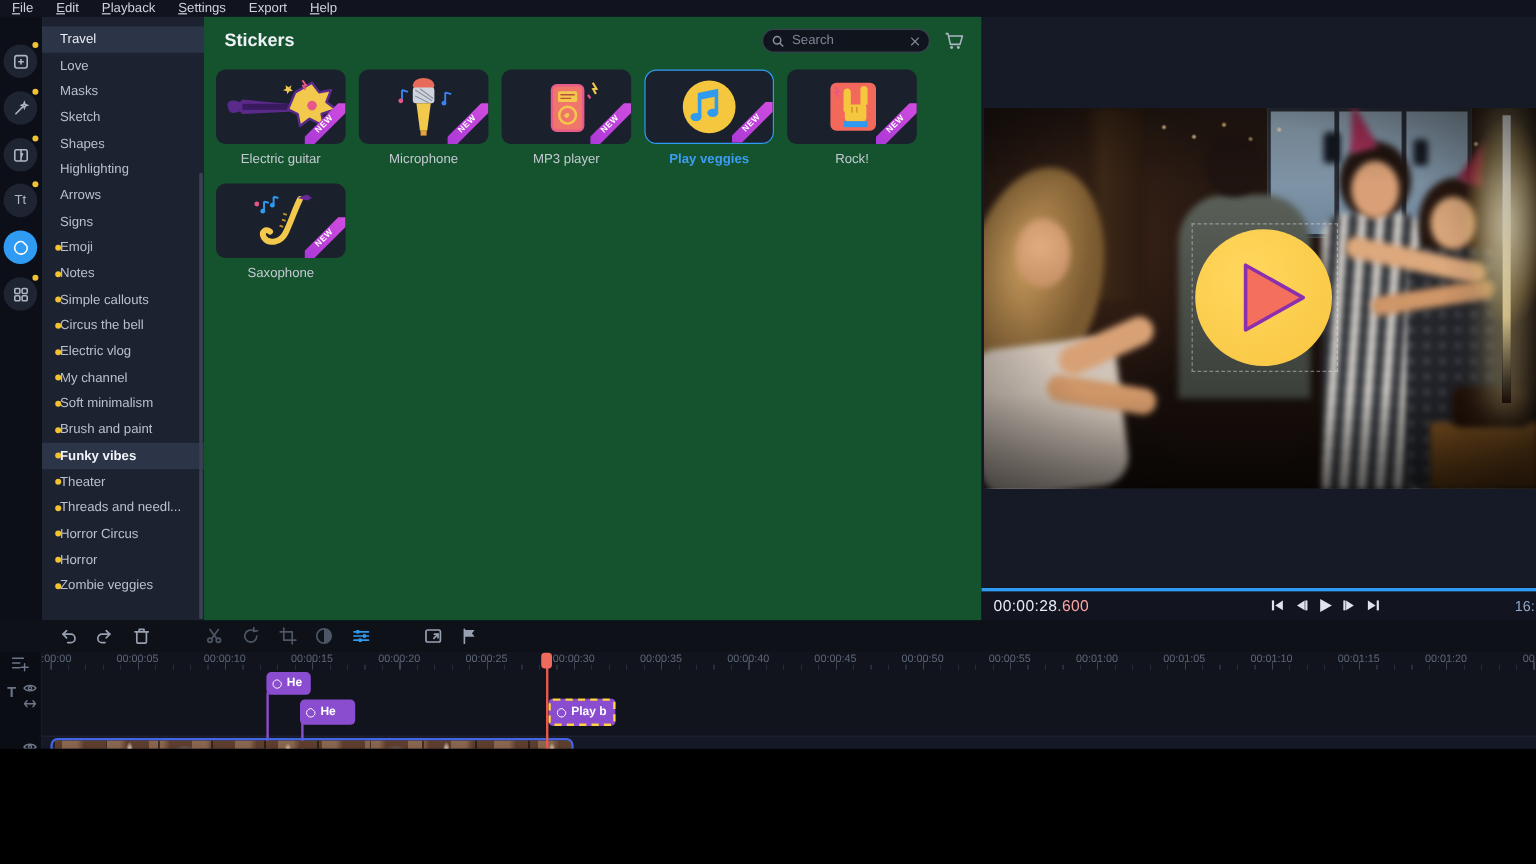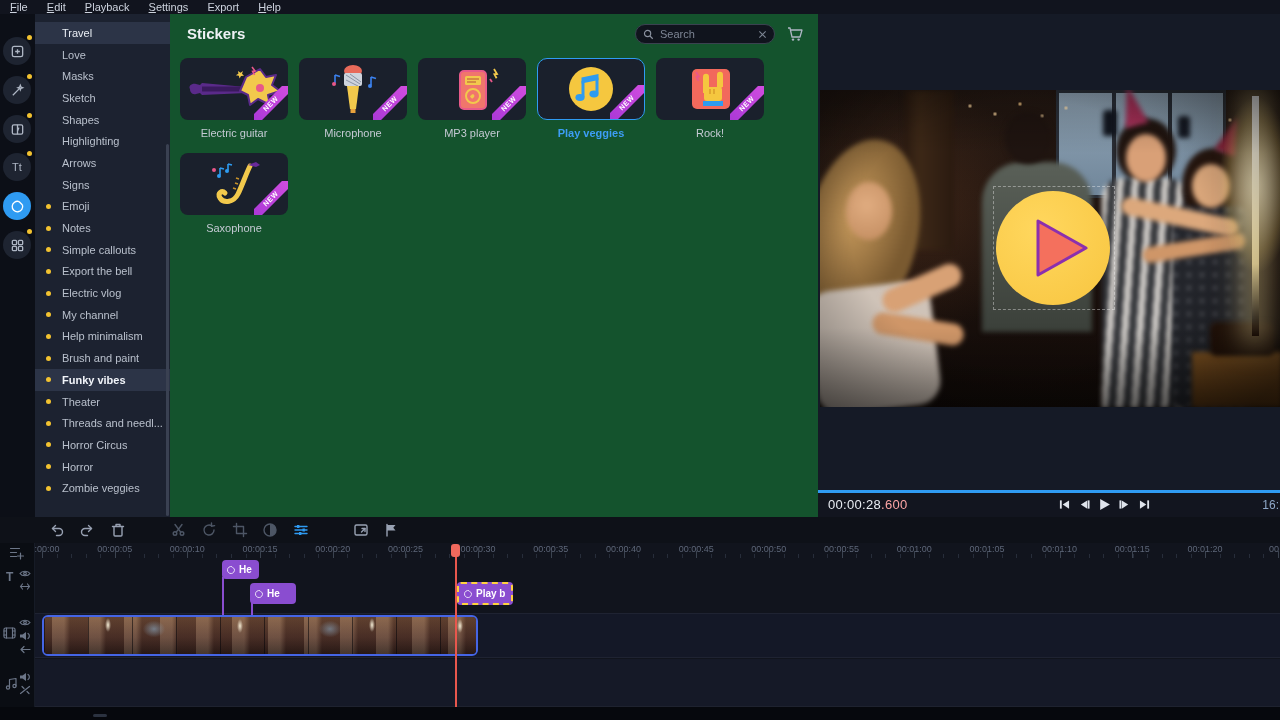--- a/index.html
+++ b/index.html
@@ -1,36 +1,36 @@
 <!DOCTYPE html>
 <html><head>
 <meta charset="utf-8">
 <style>
   *{margin:0;padding:0;box-sizing:border-box}
   html,body{background:#000}
   body{font-family:"Liberation Sans",sans-serif;-webkit-font-smoothing:antialiased}
-  .stage{position:relative;width:1280px;height:720px;background:#0f131d;overflow:hidden;color:#c9cfda}
+  .stage{position:relative;width:1280px;height:624px;background:#0f131d;overflow:hidden;color:#c9cfda}
 
   
   .menubar{position:absolute;left:0;top:0;width:1280px;height:14px;background:#11141e;font-size:11px;color:#cdd3de;white-space:nowrap;padding-left:2px}
   .mi{display:inline-block;padding:0 8px;line-height:14px;cursor:default}
   .mi.fl::first-letter{text-decoration:underline}
 
   
   .rail{position:absolute;left:0;top:14px;width:35px;height:503px;background:#0c0f17}
   .tool{position:absolute;left:3px;width:28px;height:28px;border-radius:50%;background:#1e2431;display:flex;align-items:center;justify-content:center}
   .tool.active{background:#2f9bf2}
   .tool svg{stroke:#aeb6c4;fill:none;stroke-width:1.4}
   .tool.active svg{stroke:#fff}
   .tool .tt{font-size:11px;font-weight:normal;color:#aeb6c4}
   .badge-dot{position:absolute;right:-1px;top:-2px;width:5px;height:5px;border-radius:50%;background:#f2c230}
 
   
   .cats{position:absolute;left:35px;top:14px;width:135px;height:503px;background:#1c2230;padding-top:8px;overflow:hidden}
-  .cat-row{position:relative;height:21.7px;display:flex;align-items:center;padding-left:27px;font-size:11px;color:#b9c0cc;cursor:default}
+  .cat-row{position:relative;height:21.7px;display:flex;align-items:center;padding-left:15px;font-size:11px;color:#b9c0cc;cursor:default}
   .cat-row.hl{background:#2c3447;color:#e9edf4}
   .cat-row.sel .cat-label{font-weight:bold;color:#f2f5fa}
   .cat-dot{display:none;position:absolute;left:11px;width:5px;height:5px;border-radius:50%;background:#f2c230}
   .cat-dot.on{display:block}
   .cat-label{white-space:nowrap;overflow:hidden}
   .cat-scroll{position:absolute;right:1px;top:130px;width:3px;height:372px;border-radius:2px;background:#3a4152}
 
   
   .spanel{position:absolute;left:170px;top:14px;width:648px;height:503px;background:#14532d}
   .sp-title{position:absolute;left:17px;top:11px;font-size:15px;font-weight:bold;color:#eef1f5}
@@ -264,36 +264,36 @@
           <span class="cat-label">Notes</span>
         </div>
 
         <div class="cat-row">
           <span class="cat-dot on"></span>
           <span class="cat-label">Simple callouts</span>
         </div>
 
         <div class="cat-row">
           <span class="cat-dot on"></span>
-          <span class="cat-label">Export the bell</span>
+          <span class="cat-label">Circus the bell</span>
         </div>
 
         <div class="cat-row">
           <span class="cat-dot on"></span>
           <span class="cat-label">Electric vlog</span>
         </div>
 
         <div class="cat-row">
           <span class="cat-dot on"></span>
           <span class="cat-label">My channel</span>
         </div>
 
         <div class="cat-row">
           <span class="cat-dot on"></span>
-          <span class="cat-label">Help minimalism</span>
+          <span class="cat-label">Soft minimalism</span>
         </div>
 
         <div class="cat-row">
           <span class="cat-dot on"></span>
           <span class="cat-label">Brush and paint</span>
         </div>
 
         <div class="cat-row hl sel">
           <span class="cat-dot on"></span>
           <span class="cat-label">Funky vibes</span>

